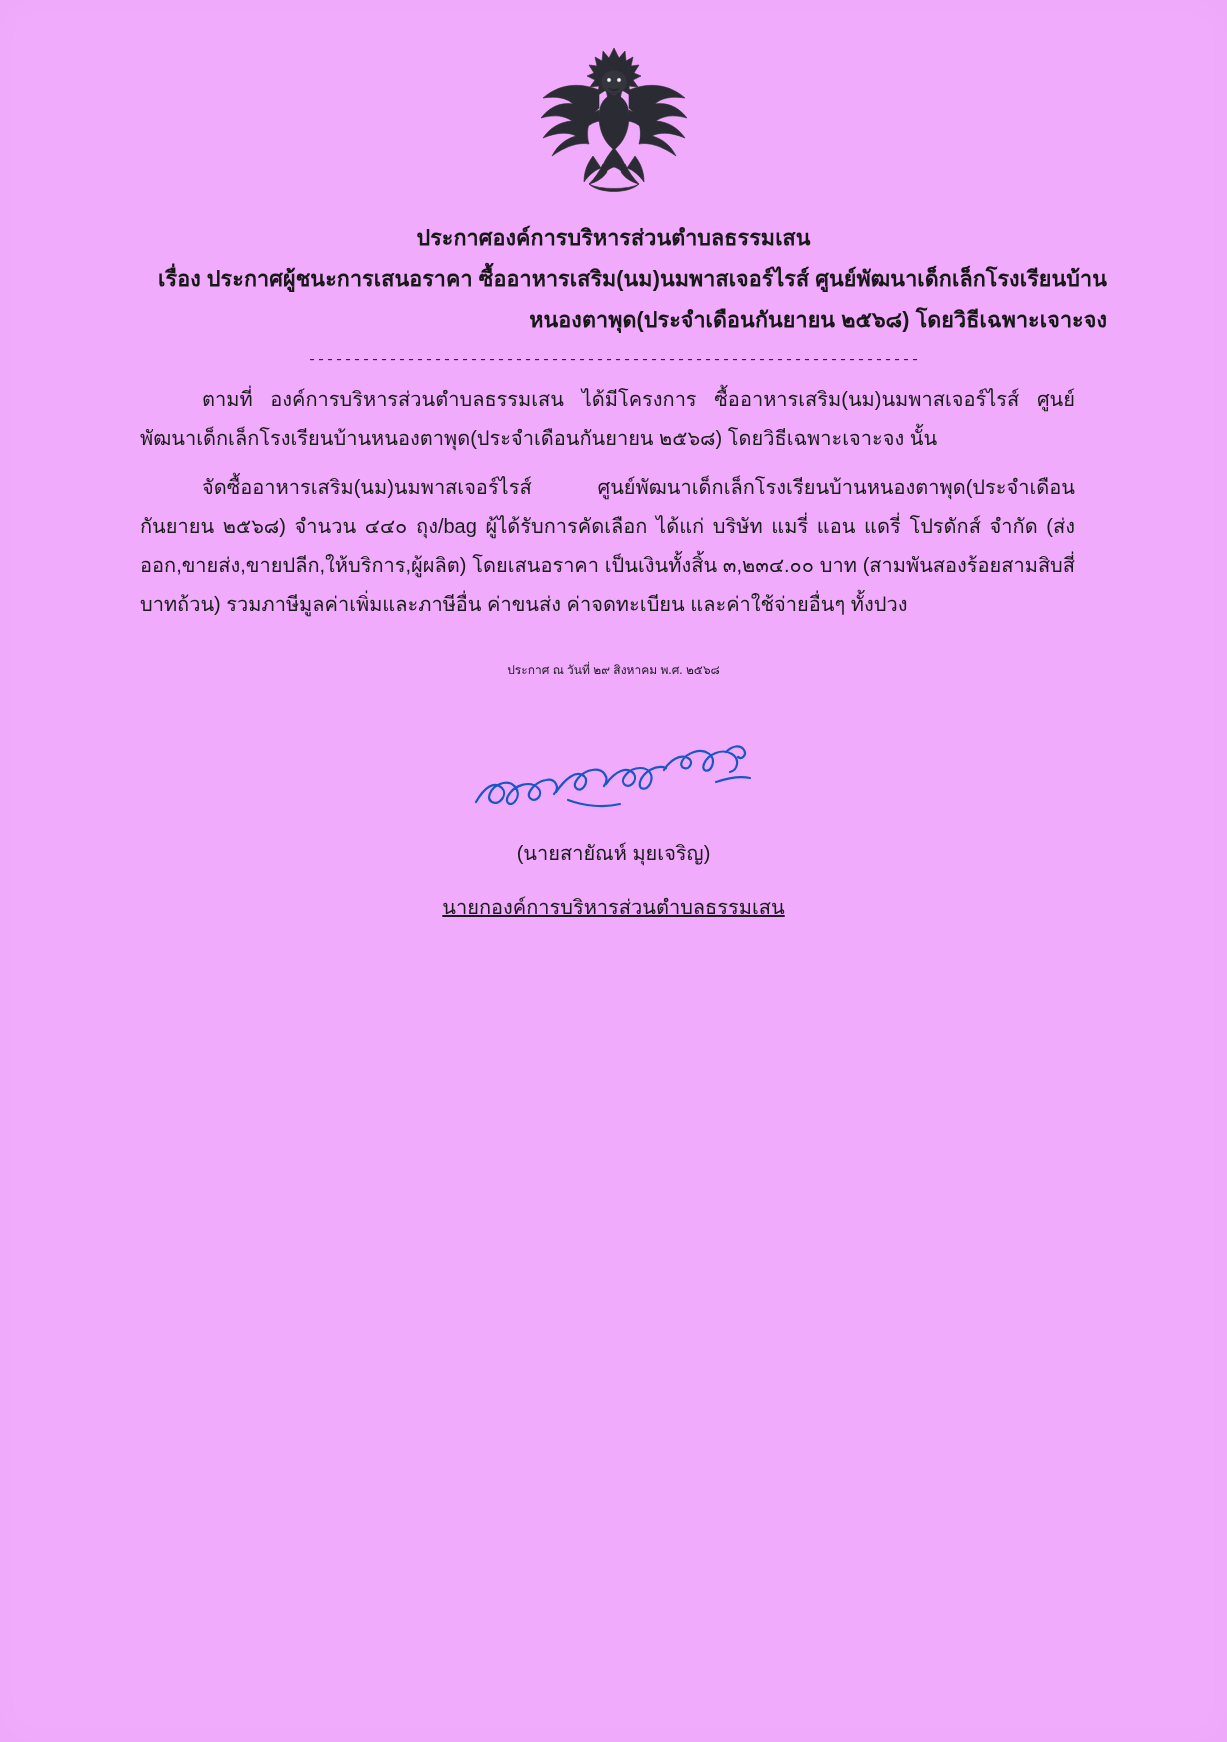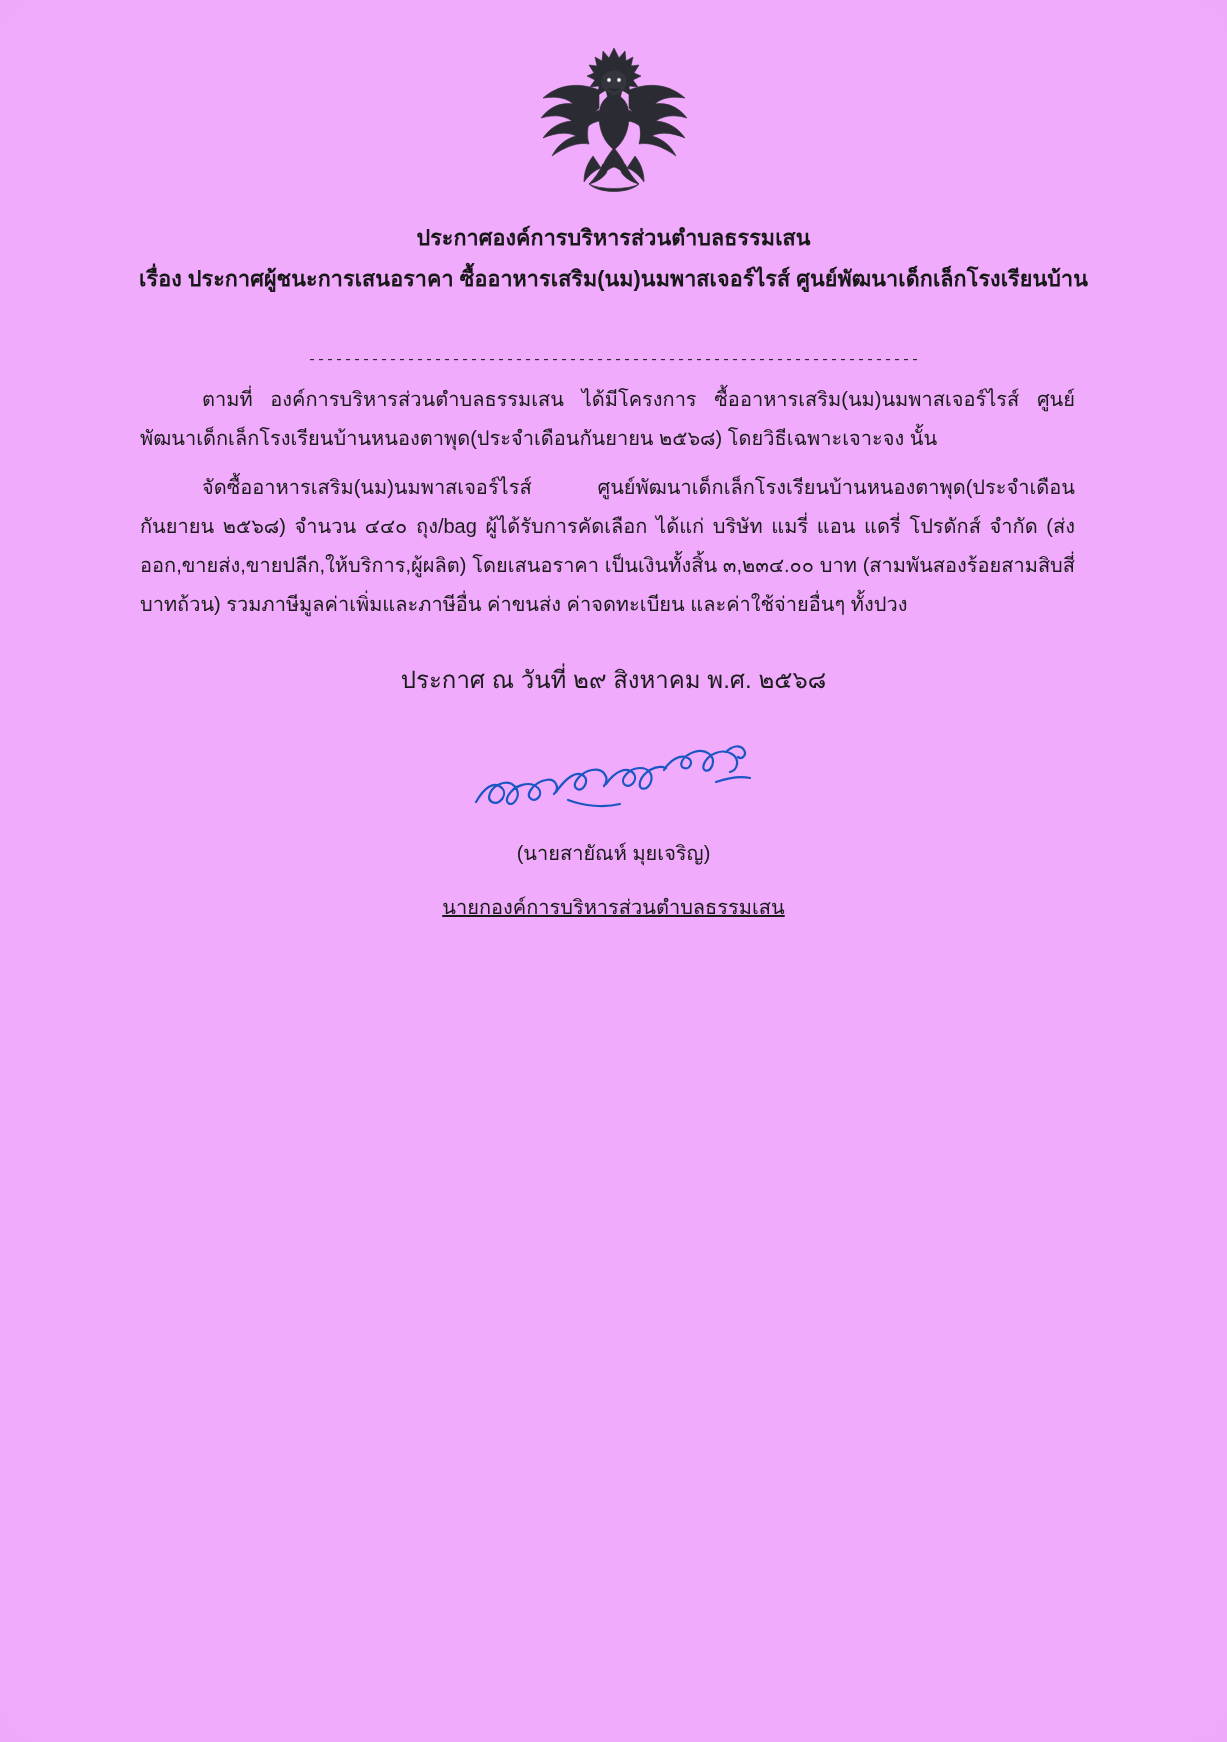--- a/index.html
+++ b/index.html
@@ -48,20 +48,21 @@
   }
   .header .line {
     font-size: 21.5px;
     font-weight: bold;
     line-height: 41px;
     letter-spacing: 0.1px;
     color: #171717;
   }
   .header .line.sub {
     padding: 0 120px;
+    text-align: right;
   }
 
   .rule {
     position: absolute;
     top: 352px;
     left: 0;
     width: 100%;
     text-align: center;
     font-size: 15px;
     letter-spacing: 0px;
@@ -93,21 +94,21 @@
     margin-top: 10px;
   }
 
   
   .date-line {
     position: absolute;
     top: 660px;
     left: 0;
     width: 100%;
     text-align: center;
-    font-size: 24px;
+    font-size: 12px;
     color: #1b1b1b;
   }
 
   
   .sig-area {
     position: absolute;
     top: 730px;
     left: 0;
     width: 100%;
     text-align: center;
@@ -171,20 +172,21 @@
         <path d="M96 126 C100 134 104 140 110 146 C102 144 96 140 92 134 Z"></path>
 
         <path d="M60 146 C70 152 100 152 110 146 C100 156 70 156 60 146 Z"></path>
       </g>
     </svg>
   </div>
 
   <div class="header">
     <div class="line">ประกาศองค์การบริหารส่วนตำบลธรรมเสน</div>
     <div class="line sub">เรื่อง ประกาศผู้ชนะการเสนอราคา ซื้ออาหารเสริม(นม)นมพาสเจอร์ไรส์ ศูนย์พัฒนาเด็กเล็กโรงเรียนบ้าน</div>
+    <div class="line sub">หนองตาพุด(ประจำเดือนกันยายน ๒๕๖๘) โดยวิธีเฉพาะเจาะจง</div>
   </div>
 
   <div class="rule">--------------------------------------------------------------------</div>
 
   <div class="body">
     <p class="para first">ตามที่ องค์การบริหารส่วนตำบลธรรมเสน ได้มีโครงการ ซื้ออาหารเสริม(นม)นมพาสเจอร์ไรส์ ศูนย์พัฒนาเด็กเล็กโรงเรียนบ้านหนองตาพุด(ประจำเดือนกันยายน ๒๕๖๘) โดยวิธีเฉพาะเจาะจง  นั้น</p>
     <p class="para second">จัดซื้ออาหารเสริม(นม)นมพาสเจอร์ไรส์ ศูนย์พัฒนาเด็กเล็กโรงเรียนบ้านหนองตาพุด(ประจำเดือนกันยายน ๒๕๖๘) จำนวน ๔๔๐ ถุง/bag ผู้ได้รับการคัดเลือก ได้แก่ บริษัท แมรี่ แอน แดรี่ โปรดักส์ จำกัด (ส่งออก,ขายส่ง,ขายปลีก,ให้บริการ,ผู้ผลิต) โดยเสนอราคา เป็นเงินทั้งสิ้น ๓,๒๓๔.๐๐ บาท (สามพันสองร้อยสามสิบสี่บาทถ้วน) รวมภาษีมูลค่าเพิ่มและภาษีอื่น ค่าขนส่ง ค่าจดทะเบียน และค่าใช้จ่ายอื่นๆ ทั้งปวง</p>
   </div>
 
   <div class="date-line">ประกาศ ณ วันที่ ๒๙ สิงหาคม พ.ศ. ๒๕๖๘</div>

